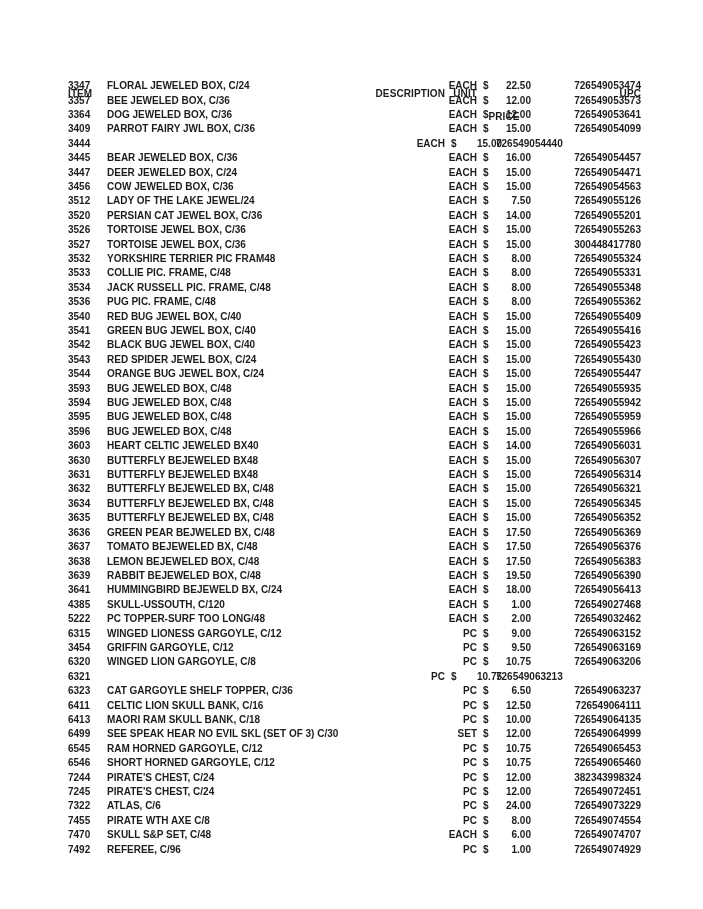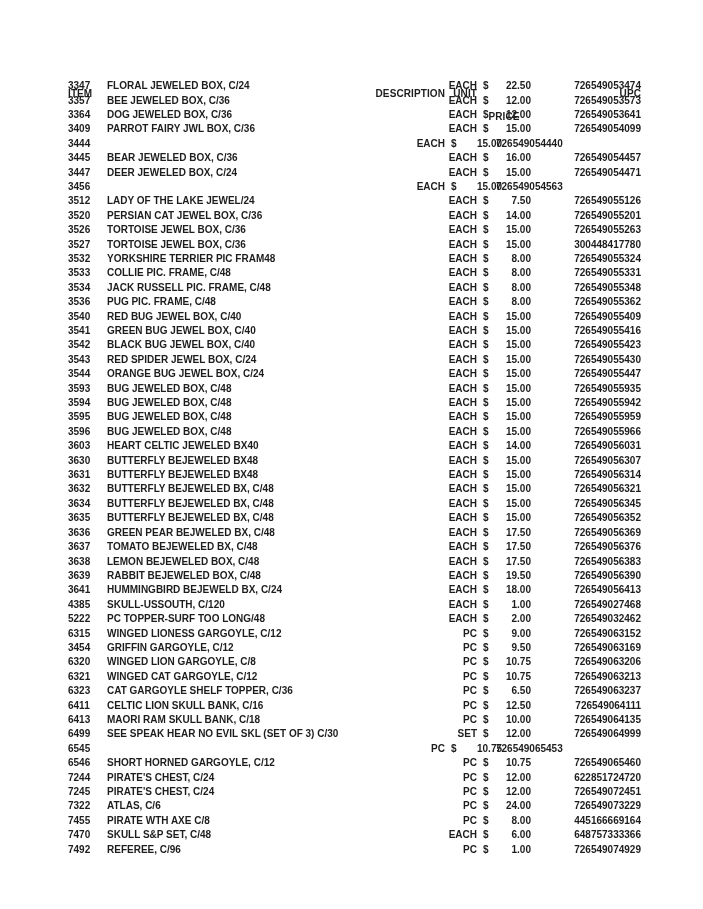--- a/index.html
+++ b/index.html
@@ -108,20 +108,21 @@
     <div class="c item">3447</div>
     <div class="c desc">DEER JEWELED BOX, C/24</div>
     <div class="c unit right">EACH</div>
     <div class="c dollar">$</div>
     <div class="c price right">15.00</div>
     <div class="c upc center">726549054471</div>
   </div>
 
   <div class="row">
     <div class="c item">3456</div>
+    <div class="c desc">COW JEWELED BOX, C/36</div>
     <div class="c unit right">EACH</div>
     <div class="c dollar">$</div>
     <div class="c price right">15.00</div>
     <div class="c upc center">726549054563</div>
   </div>
 
   <div class="row">
     <div class="c item">3512</div>
     <div class="c desc">LADY OF THE LAKE JEWEL/24</div>
     <div class="c unit right">EACH</div>
@@ -413,21 +414,20 @@
     <div class="c item">6320</div>
     <div class="c desc">WINGED LION GARGOYLE,  C/8</div>
     <div class="c unit right">PC</div>
     <div class="c dollar">$</div>
     <div class="c price right">10.75</div>
     <div class="c upc center">726549063206</div>
   </div>
 
   <div class="row">
     <div class="c item">6321</div>
-    <div class="c desc">WINGED CAT GARGOYLE, C/12</div>
     <div class="c unit right">PC</div>
     <div class="c dollar">$</div>
     <div class="c price right">10.75</div>
     <div class="c upc center">726549063213</div>
   </div>
 
   <div class="row">
     <div class="c item">6323</div>
     <div class="c desc">CAT GARGOYLE SHELF TOPPER, C/36</div>
     <div class="c unit right">PC</div>
@@ -458,20 +458,21 @@
     <div class="c item">6499</div>
     <div class="c desc">SEE SPEAK HEAR NO EVIL SKL (SET OF 3) C/30</div>
     <div class="c unit right">SET</div>
     <div class="c dollar">$</div>
     <div class="c price right">12.00</div>
     <div class="c upc center">726549064999</div>
   </div>
 
   <div class="row">
     <div class="c item">6545</div>
+    <div class="c desc">RAM HORNED GARGOYLE, C/12</div>
     <div class="c unit right">PC</div>
     <div class="c dollar">$</div>
     <div class="c price right">10.75</div>
     <div class="c upc center">726549065453</div>
   </div>
 
   <div class="row">
     <div class="c item">6546</div>
     <div class="c desc">SHORT HORNED GARGOYLE, C/12</div>
     <div class="c unit right">PC</div>
@@ -479,21 +480,21 @@
     <div class="c price right">10.75</div>
     <div class="c upc center">726549065460</div>
   </div>
 
   <div class="row">
     <div class="c item">7244</div>
     <div class="c desc">PIRATE'S CHEST, C/24</div>
     <div class="c unit right">PC</div>
     <div class="c dollar">$</div>
     <div class="c price right">12.00</div>
-    <div class="c upc center">622851724720</div>
+    <div class="c upc center">382343998324</div>
   </div>
 
   <div class="row">
     <div class="c item">7245</div>
     <div class="c desc">PIRATE'S CHEST, C/24</div>
     <div class="c unit right">PC</div>
     <div class="c dollar">$</div>
     <div class="c price right">12.00</div>
     <div class="c upc center">726549072451</div>
   </div>
@@ -506,30 +507,30 @@
     <div class="c price right">24.00</div>
     <div class="c upc center">726549073229</div>
   </div>
 
   <div class="row">
     <div class="c item">7455</div>
     <div class="c desc">PIRATE WTH AXE C/8</div>
     <div class="c unit right">PC</div>
     <div class="c dollar">$</div>
     <div class="c price right">8.00</div>
-    <div class="c upc center">445166669164</div>
+    <div class="c upc center">726549074554</div>
   </div>
 
   <div class="row">
     <div class="c item">7470</div>
     <div class="c desc">SKULL S&amp;P SET, C/48</div>
     <div class="c unit right">EACH</div>
     <div class="c dollar">$</div>
     <div class="c price right">6.00</div>
-    <div class="c upc center">648757333366</div>
+    <div class="c upc center">726549074707</div>
   </div>
 
   <div class="row">
     <div class="c item">7492</div>
     <div class="c desc">REFEREE, C/96</div>
     <div class="c unit right">PC</div>
     <div class="c dollar">$</div>
     <div class="c price right">1.00</div>
     <div class="c upc center">726549074929</div>
   </div>

